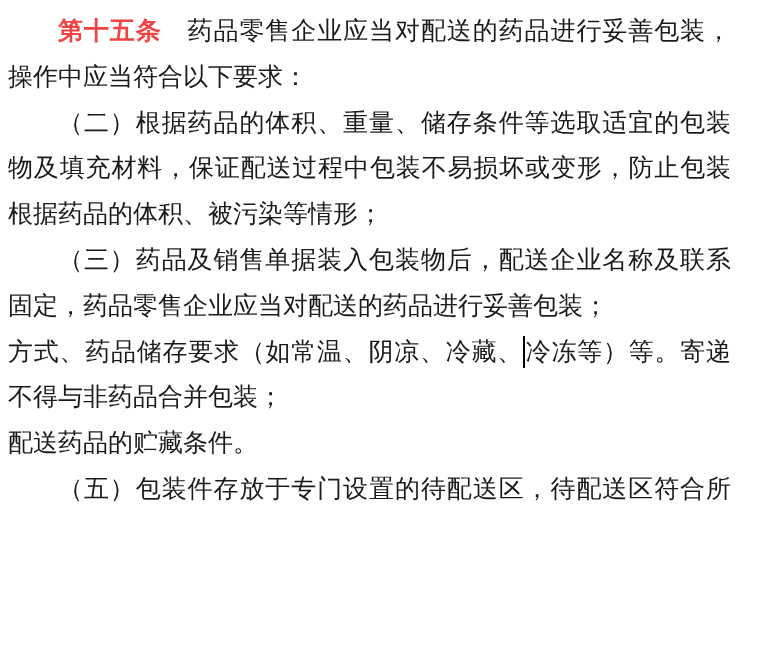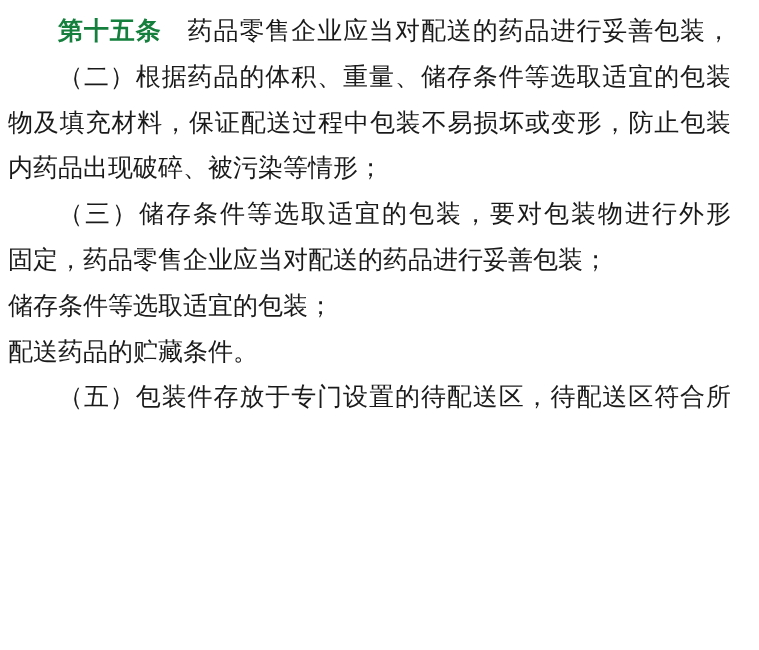--- a/index.html
+++ b/index.html
@@ -28,37 +28,39 @@
     white-space: pre-wrap;
   }
   .line.fill {
     text-align-last: justify;
   }
   .line.ind {
     text-indent: 2em;
   }
   .b {
     font-weight: 700;
-    color: #15803d;
+    color: #ef4444;
   }
   .caret {
     display: inline-block;
     width: 2px;
     height: 32px;
     background: #000000;
     vertical-align: middle;
     margin-top: -4px;
   }
 </style>
 </head>
 <body>
 
 <div class="page">
   <div class="line fill ind"><span class="b">第十五条</span><span>　药品零售企业应当对配送的药品进行妥善包装，</span></div>
+  <div class="line"><span>操作中应当符合以下要求：</span></div>
   <div class="line fill ind"><span>（二）根据药品的体积、重量、储存条件等选取适宜的包装</span></div>
   <div class="line fill"><span>物及填充材料，保证配送过程中包装不易损坏或变形，防止包装</span></div>
-  <div class="line"><span>内药品出现破碎、被污染等情形；</span></div>
-  <div class="line fill ind"><span>（三）储存条件等选取适宜的包装，要对包装物进行外形</span></div>
+  <div class="line"><span>根据药品的体积、被污染等情形；</span></div>
+  <div class="line fill ind"><span>（三）药品及销售单据装入包装物后，配送企业名称及联系</span></div>
   <div class="line"><span>固定，药品零售企业应当对配送的药品进行妥善包装；</span></div>
-  <div class="line"><span>储存条件等选取适宜的包装；</span></div>
+  <div class="line fill"><span>方式、药品储存要求（如常温、阴凉、冷藏、</span><span class="caret"></span><span>冷冻等）等。寄递</span></div>
+  <div class="line"><span>不得与非药品合并包装；</span></div>
   <div class="line"><span>配送药品的贮藏条件。</span></div>
   <div class="line fill ind"><span>（五）包装件存放于专门设置的待配送区，待配送区符合所</span></div>
 </div>
 
 </body></html>

